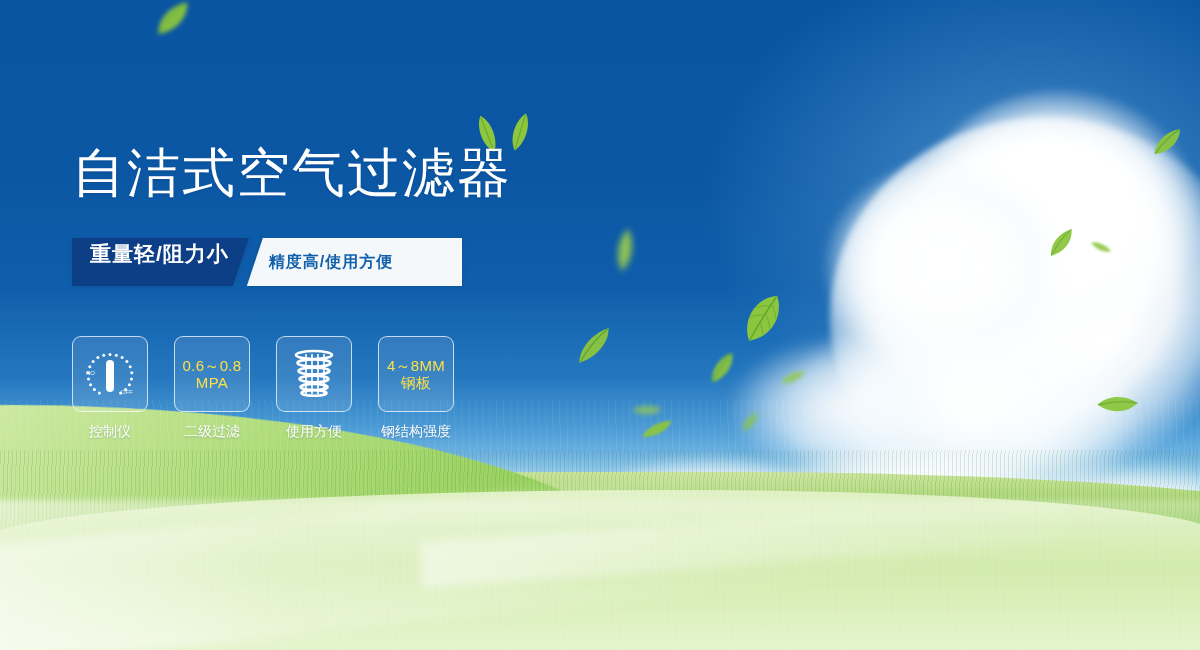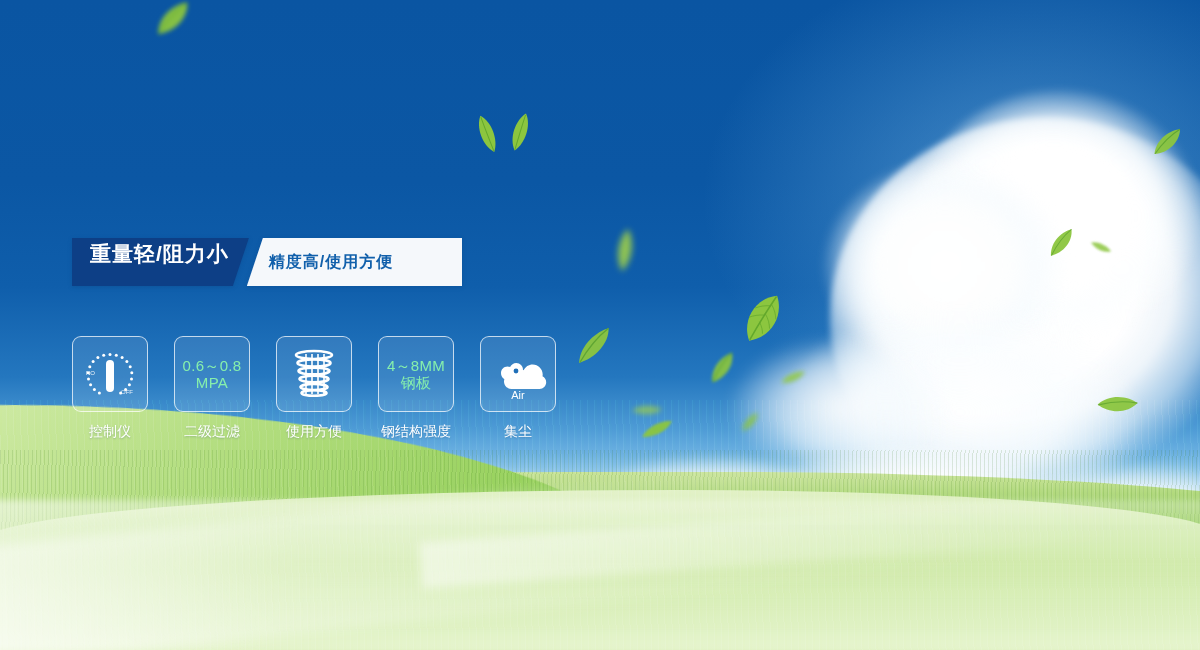--- a/index.html
+++ b/index.html
@@ -217,21 +217,21 @@
     width:76px;height:76px;
     border:1px solid rgba(255,255,255,.72);
     border-radius:9px;
     background:rgba(255,255,255,.10);
     display:flex;align-items:center;justify-content:center;
     box-sizing:border-box;
     color:#ffffff;
   }
   .fbox .ftext{
     text-align:center;line-height:1.16;
-    font-size:15px;letter-spacing:.3px;color:#86efac;font-weight:400;
+    font-size:15px;letter-spacing:.3px;color:#fde047;font-weight:400;
   }
   .flabel{
     margin-top:11px;
     font-size:14px;color:#ffffff;white-space:nowrap;
     text-shadow:0 1px 2px rgba(0,40,90,.25);
   }
   .fbox svg{display:block;}
 </style>
 </head>
 <body>
@@ -347,20 +347,21 @@
         <path d="M30 6 C30 44 31 84 32 116" stroke="#63a82c" stroke-width="3" fill="none"></path>
       </svg>
   </div>
   <div class="leaf" style="left:510px;top:110px;width:20px;height:44px;transform:rotate(18deg);">
     <svg viewBox="0 0 60 120">
         <path d="M30 2 C56 30 56 88 32 118 C4 88 6 30 30 2 Z" fill="#8cc63f"></path>
         <path d="M30 6 C30 44 31 84 32 116" stroke="#63a82c" stroke-width="3" fill="none"></path>
       </svg>
   </div>
 
+  <div class="title">自洁式空气过滤器</div>
 
   <div class="subbar">
     <div class="seg-a">重量轻/阻力小</div>
     <div class="seg-b">精度高/使用方便</div>
   </div>
 
   <div class="features">
 
     <div class="feature">
       <div class="fbox">
@@ -429,31 +430,20 @@
     <div class="feature">
       <div class="fbox">
         <div class="ftext">
           <div>4～8MM</div>
           <div>钢板</div>
         </div>
       </div>
       <div class="flabel">钢结构强度</div>
     </div>
 
-    <div class="feature">
-      <div class="fbox">
-        <svg width="62" height="60" viewBox="0 0 62 60">
-          <path d="M22 34 c0-5.2 4.2-9.4 9.4-9.4 c2 0 3.8.6 5.3 1.7 c1.6-3.4 5-5.8 9-5.8 c5.5 0 10 4.5 10 10 c0 .6-.1 1.2-.2 1.8 c2.2 1.1 3.7 3.4 3.7 6 c0 3.7-3 6.7-6.7 6.7 H24.4 C20.3 45 17 41.7 17 37.6 c0-2 .8-3.8 2.1-5.1 Z" fill="#ffffff"></path>
-          <path d="M14 29 c0-3.6 2.9-6.5 6.5-6.5 c.9 0 1.8.2 2.6.5 c1-2.4 3.4-4.1 6.2-4.1 c3.7 0 6.7 3 6.7 6.7 v.4 c-1.1-.5-2.3-.8-3.6-.8 c-5.2 0-9.4 4.2-9.4 9.4 c0 .5 0 1 .1 1.4 H20.5 C16.9 36 14 33.1 14 29 Z" fill="#ffffff"></path>
-          <circle cx="29" cy="27" r="2.4" fill="#1f6fb8"></circle>
-          <text x="31" y="55" text-anchor="middle" font-family="'Liberation Sans',sans-serif" font-size="11" fill="#ffffff">Air</text>
-        </svg>
-      </div>
-      <div class="flabel">集尘</div>
-    </div>
 
   </div>
 
   <div class="leaf" style="left:572px;top:334px;width:44px;height:24px;transform:rotate(-28deg);opacity:.95;">
     <svg viewBox="0 0 100 52">
         <path d="M2 44 C24 8 72 0 98 6 C84 36 40 52 2 44 Z" fill="#8cc63f"></path>
         <path d="M4 44 C30 28 64 12 98 6" stroke="#63a82c" stroke-width="3" fill="none"></path>
       </svg>
   </div>
   <div class="leaf" style="left:640px;top:420px;width:34px;height:18px;transform:rotate(-12deg);filter:blur(1px);opacity:.95;">

